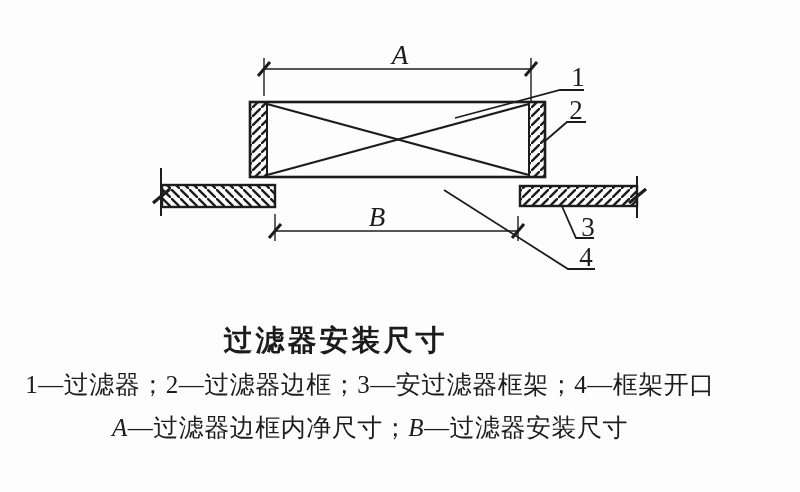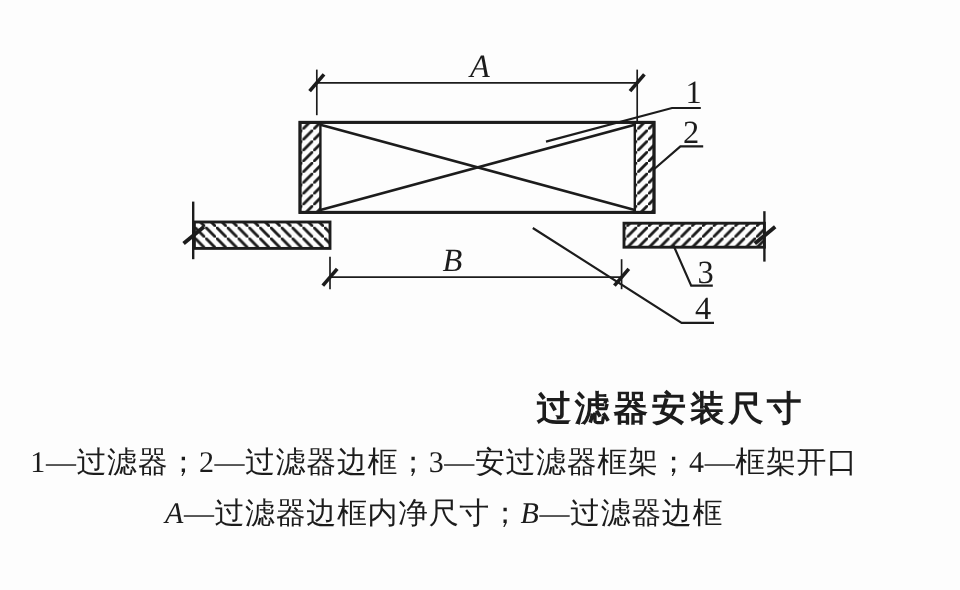--- a/index.html
+++ b/index.html
@@ -2,21 +2,21 @@
 <html><head>
 <meta charset="utf-8">
 <style>
   html,body{margin:0;padding:0;background:#ffffff;}
   .page{
     position:relative;width:800px;height:492px;background:#fdfdfd;
     font-family:"Liberation Serif", serif;color:#1c1c1c;overflow:hidden;
   }
   .diagram-svg{position:absolute;left:0;top:0;}
   .caption{
-    position:absolute;left:0;top:321px;width:671px;text-align:right;
+    position:absolute;left:0;top:321px;width:671px;text-align:center;
     font-size:29px;font-weight:700;letter-spacing:3px;
   }
   .legend{
     position:absolute;left:0;width:740px;text-align:center;font-size:25px;
     white-space:nowrap;
   }
   .legend-1{top:368px;letter-spacing:0.5px;}
   .legend-2{top:411px;letter-spacing:0.5px;}
   .it{font-style:italic;}
   text{fill:#1c1c1c;font-family:"Liberation Serif", serif;}
@@ -84,15 +84,15 @@
     <text x="578" y="86" text-anchor="middle" class="part-num">1</text>
     <text x="576" y="119" text-anchor="middle" class="part-num">2</text>
     <text x="588" y="236" text-anchor="middle" class="part-num">3</text>
     <text x="586" y="266" text-anchor="middle" class="part-num">4</text>
   </svg>
 
   <div class="caption">过滤器安装尺寸</div>
 
   <div class="legend legend-1">1—过滤器；2—过滤器边框；3—安过滤器框架；4—框架开口</div>
 
-  <div class="legend legend-2"><span class="it">A</span><span>—过滤器边框内净尺寸；</span><span class="it">B</span><span>—过滤器边框</span></div>
+  <div class="legend legend-2"><span class="it">A</span><span>—过滤器边框内净尺寸；</span><span class="it">B</span><span>—过滤器安装尺寸</span></div>
 
 </div>
 
 </body></html>

